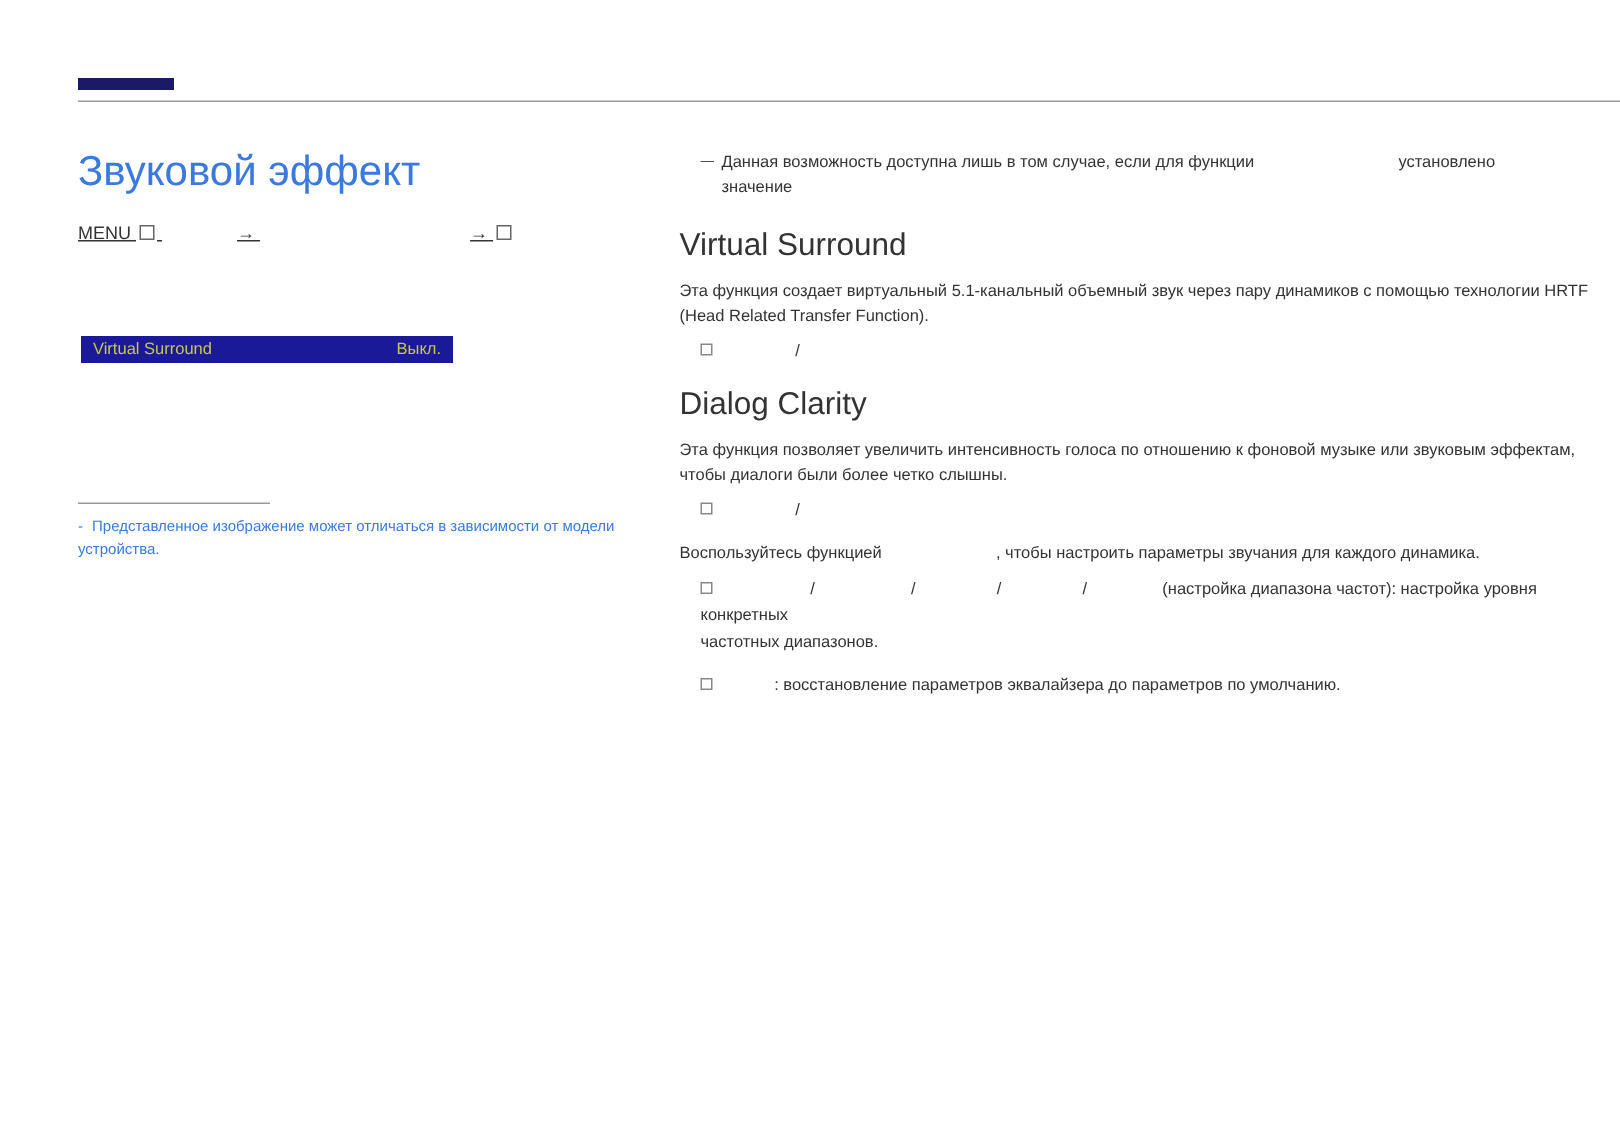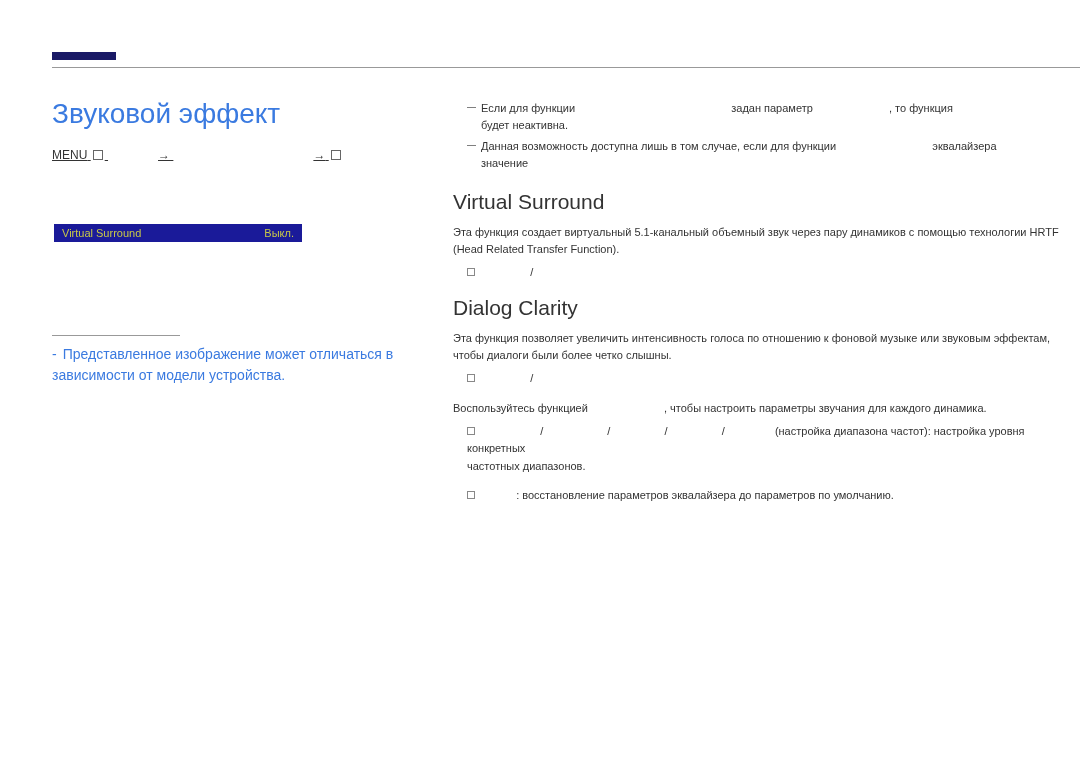--- a/index.html
+++ b/index.html
@@ -72,21 +72,21 @@
       top: 335px;
       width: 128px;
       height: 1px;
       background: #999;
     }
     .image-note {
       position: absolute;
       left: 52px;
       top: 344px;
       width: 360px;
-      font-size: 14px;
+      font-size: 10px;
       color: #3a7ae0;
       line-height: 1.5;
     }
     .image-note-dash {
       color: #3a7ae0;
       margin-right: 6px;
     }
     .main-content {
       position: absolute;
       left: 453px;
@@ -177,32 +177,23 @@
 
 <div class="divider-line"></div>
 <div class="image-note">
   <span class="image-note-dash">-</span><span>Представленное изображение может отличаться в зависимости от модели устройства.</span>
 </div>
 
 <div class="main-content">
 
   <div class="bullet-list">
     <div class="bullet-item bullet-dash">
-      <span>Если для функции</span>
-      <span class="white-gap" style="width:150px;"></span>
-      <span>задан параметр</span>
-      <span class="white-gap" style="width:70px;"></span>
-      <span>, то функция</span>
-      <br>
-      <span>будет неактивна.</span>
-    </div>
-    <div class="bullet-item bullet-dash">
       <span>Данная возможность доступна лишь в том случае, если для функции</span>
       <span class="white-gap" style="width:90px;"></span>
-      <span>эквалайзера</span>
+      <span>установлено</span>
       <br>
       <span>значение</span>
     </div>
   </div>
 
   <h2 class="section-heading">Virtual Surround</h2>
   <div class="section-text">Эта функция создает виртуальный 5.1-канальный объемный звук через пару динамиков с помощью технологии HRTF (Head Related Transfer Function).</div>
   <div class="option-row">
     <span class="mini-box"></span>
     <span class="white-gap" style="width:40px;"></span>

